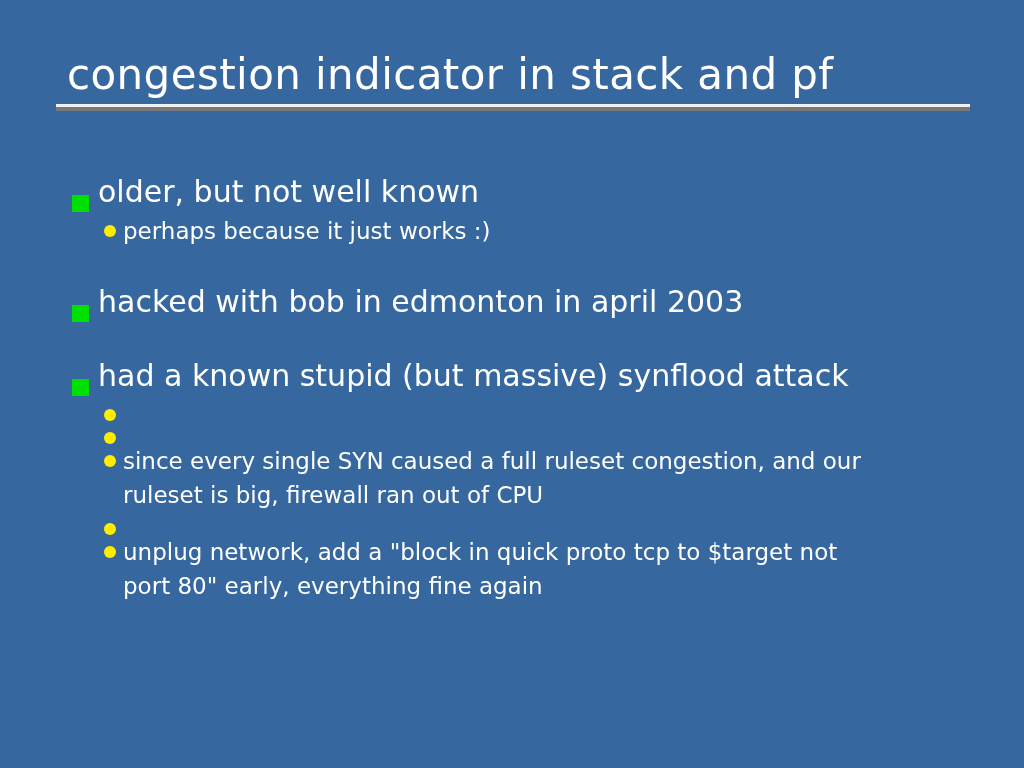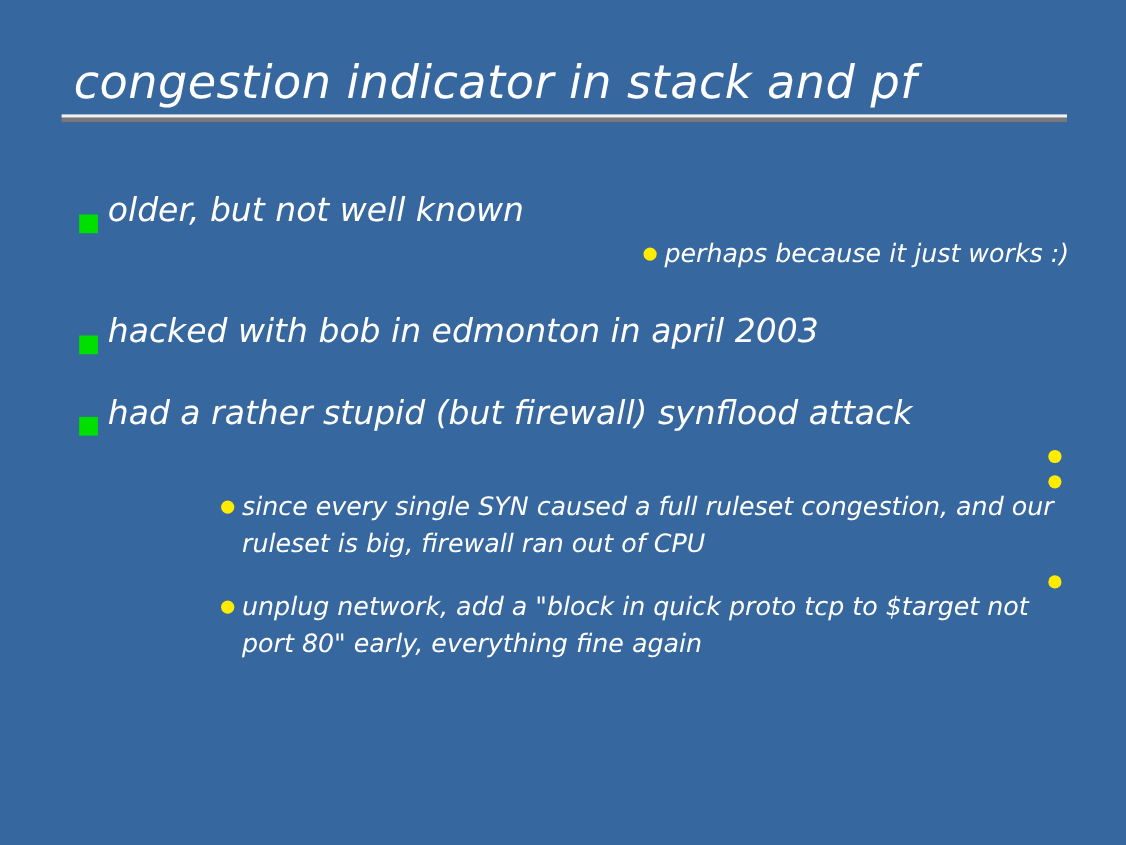--- a/index.html
+++ b/index.html
@@ -14,21 +14,20 @@
     font-family: "DejaVu Sans", sans-serif;
     -webkit-font-smoothing: antialiased;
   }
 
   .slide {
     position: relative;
     width: 1024px;
     height: 768px;
     background: #36679e;
     box-sizing: border-box;
-    font-style: italic;
   }
 
   
   .title-block {
     position: absolute;
     left: 56px;
     top: 52px;
     width: 914px;
   }
   .slide-title {
@@ -91,21 +90,20 @@
 
   .sublist {
     margin: 0;
     padding: 0;
   }
   .bullet-l2 {
     display: flex;
     align-items: flex-start;
     margin-left: 32px;
     margin-bottom: 0px;
-    justify-content: flex-end;
   }
   .bullet-l2 .marker {
     flex: 0 0 auto;
     width: 12px;
     height: 12px;
     border-radius: 50%;
     background: #ffec00;
     margin-top: 11px;
     margin-right: 7px;
   }
@@ -150,21 +148,21 @@
     <div class="group gap-after">
       <div class="bullet-l1">
         <span class="marker"></span>
         <span class="text">hacked with bob in edmonton in april 2003</span>
       </div>
     </div>
 
     <div class="group">
       <div class="bullet-l1">
         <span class="marker"></span>
-        <span class="text">had a rather stupid (but firewall) synflood attack</span>
+        <span class="text">had a known stupid (but massive) synflood attack</span>
       </div>
       <div class="sublist">
         <div class="bullet-l2">
           <span class="marker"></span>
         </div>
         <div class="bullet-l2">
           <span class="marker"></span>
         </div>
         <div class="bullet-l2">
           <span class="marker"></span>

